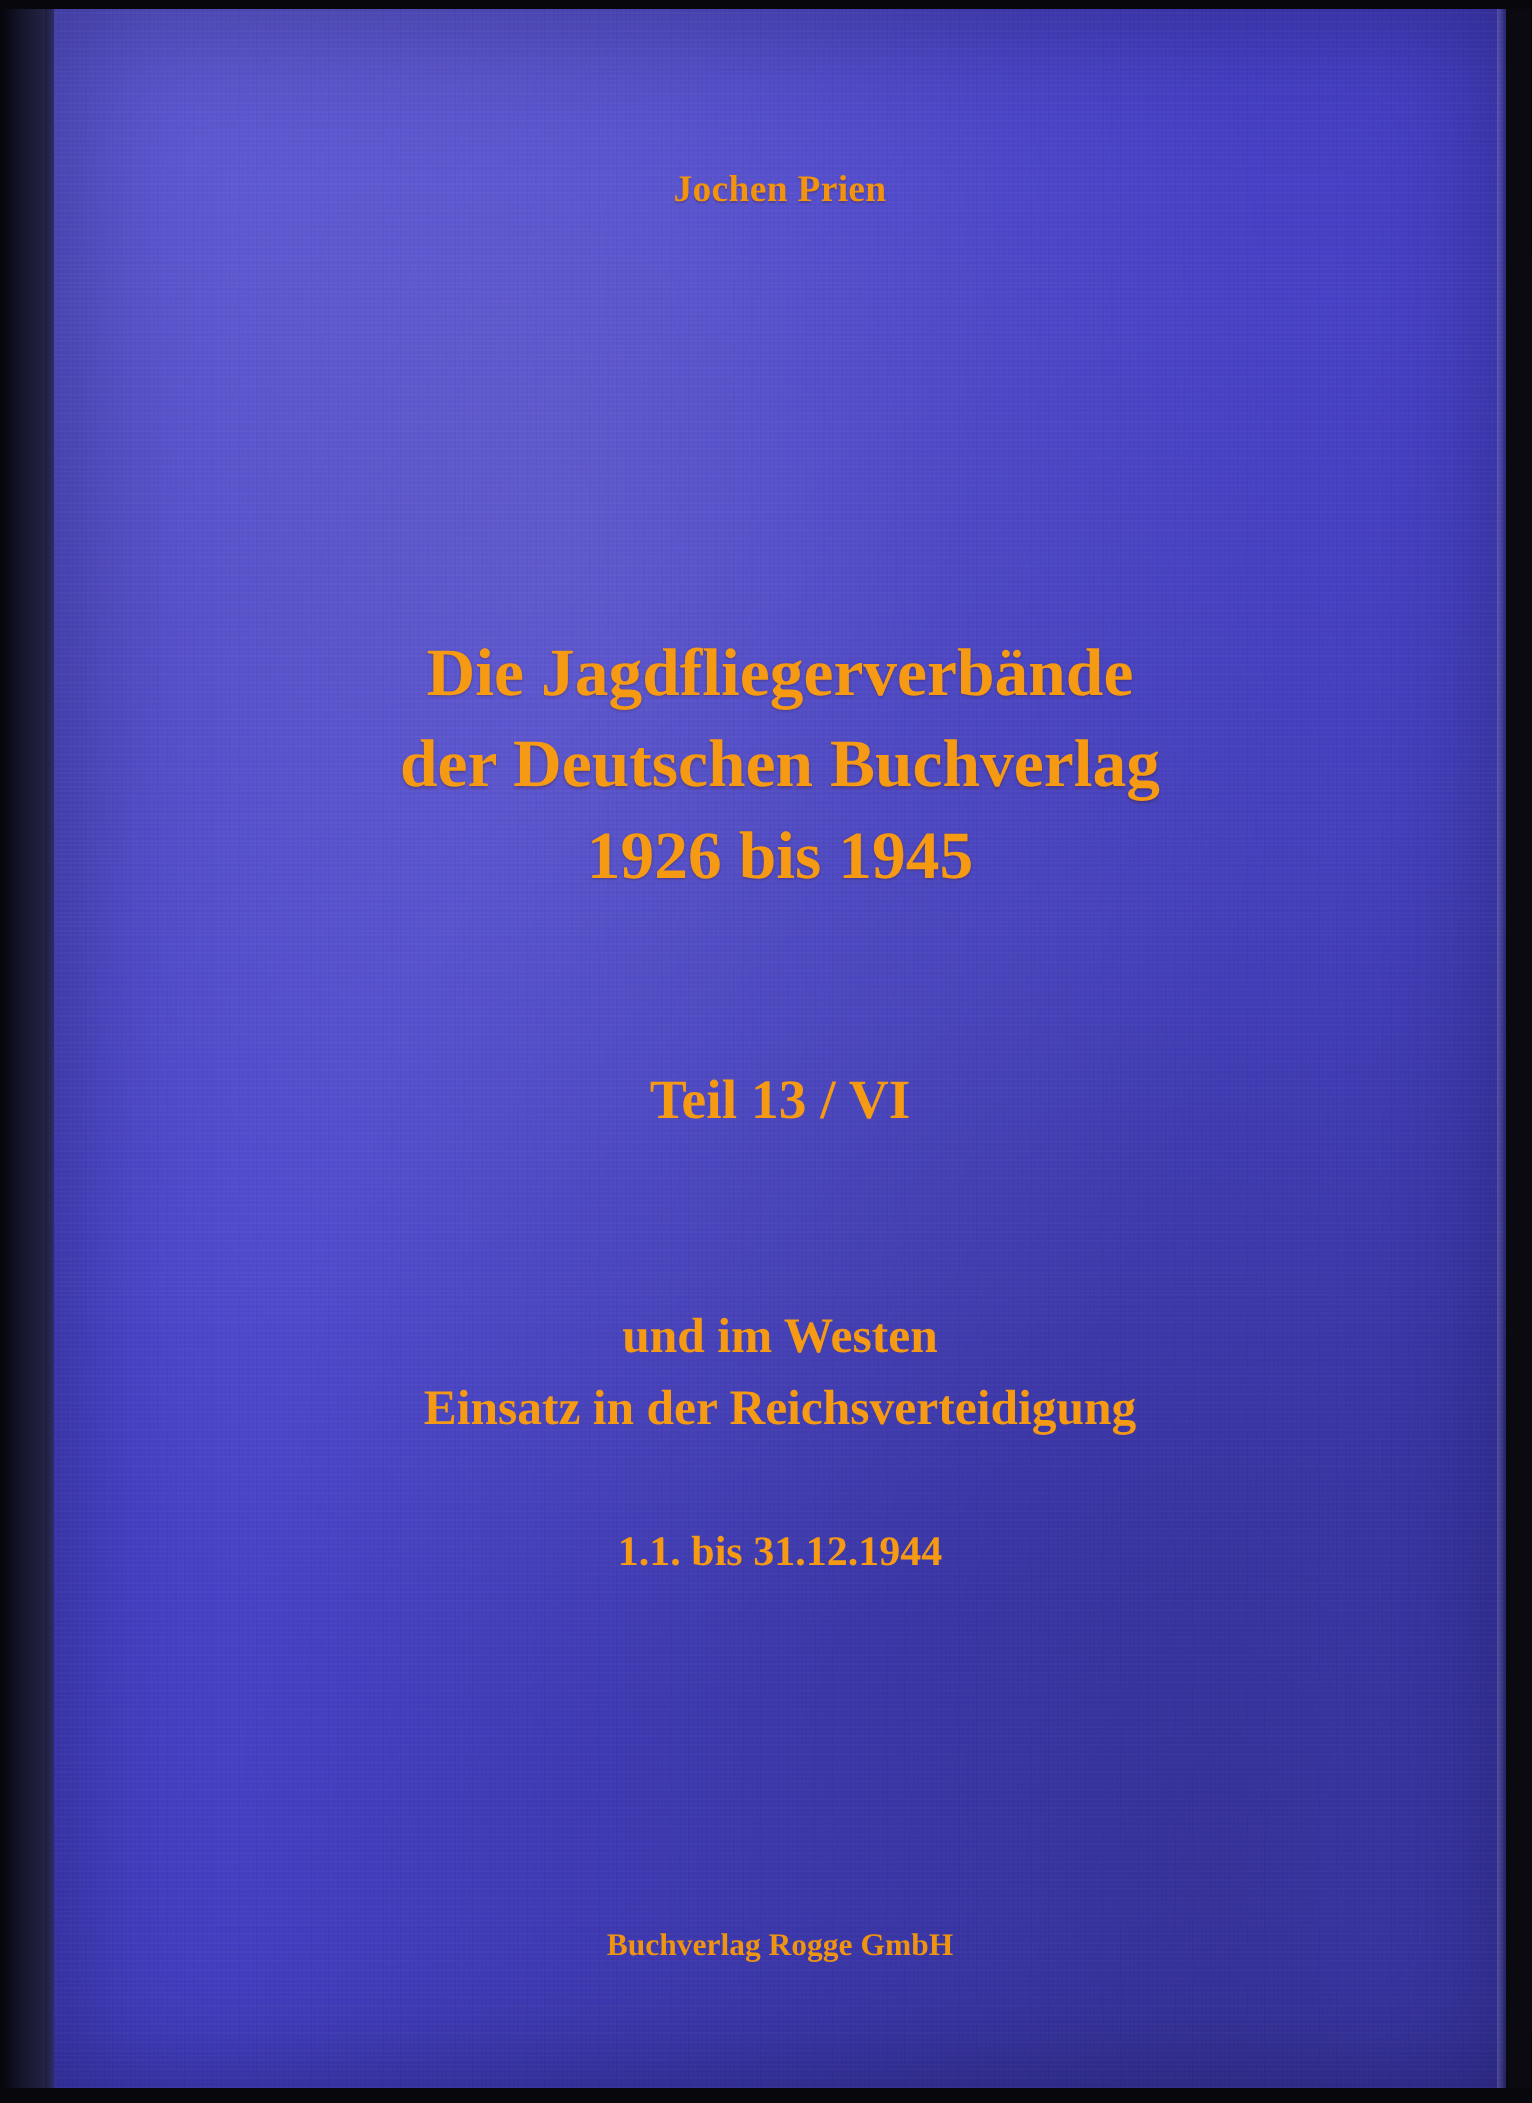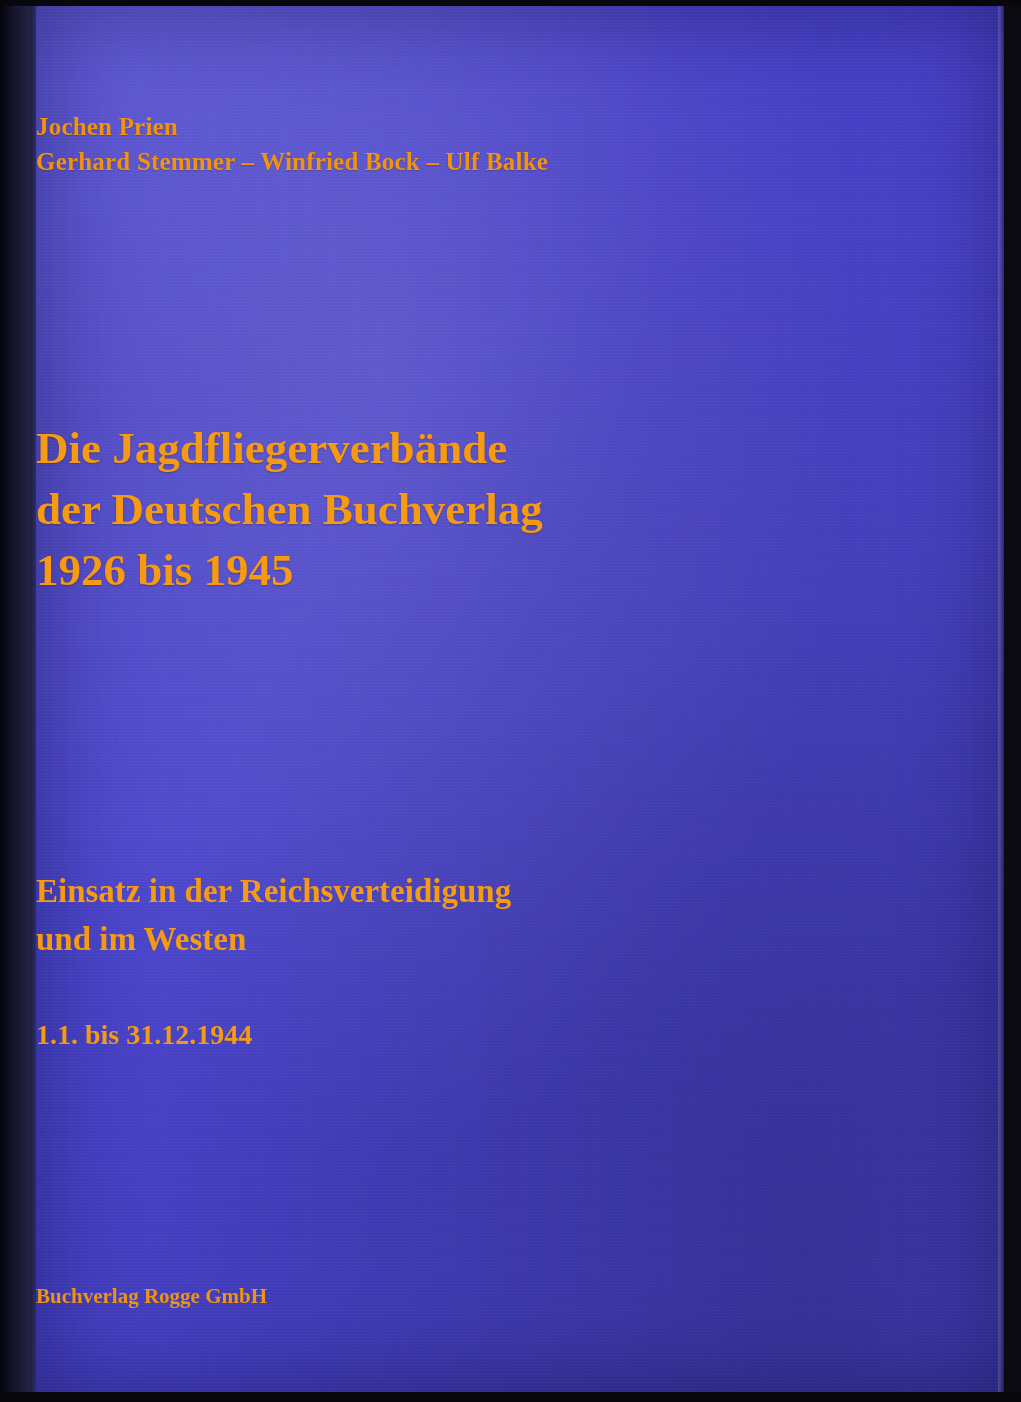--- a/index.html
+++ b/index.html
@@ -78,20 +78,21 @@
     height: 1386px;
     background: linear-gradient(to right, rgba(255,255,255,0.16), rgba(0,0,0,0.25));
   }
   .content {
     position: absolute;
     left: 36px;
     top: 6px;
     width: 968px;
     height: 1386px;
     color: #f59a12;
+    text-align: center;
     z-index: 5;
   }
   .authors {
     position: absolute;
     top: 103px;
     left: 0;
     width: 100%;
     font-weight: bold;
     font-size: 25px;
     line-height: 35px;
@@ -177,33 +178,33 @@
   <div class="bg-dark"></div>
   <div class="spine"></div>
   <div class="spine-edge"></div>
   <div class="cover"></div>
   <div class="right-edge"></div>
 
   <div class="content">
 
     <div class="authors">
       <span>Jochen Prien</span>
-      <span class="line2">Gerhard Stemmer – Winfried Bock – Ulf Balke</span>
     </div>
 
     <div class="maintitle">
       <div>Die Jagdfliegerverbände</div>
       <div>der Deutschen Buchverlag</div>
       <div>1926 bis 1945</div>
     </div>
 
+    <div class="part">Teil 13 / VI</div>
 
     <div class="subtitle">
+      <div>und im Westen</div>
       <div>Einsatz in der Reichsverteidigung</div>
-      <div>und im Westen</div>
     </div>
 
     <div class="daterange">1.1. bis 31.12.1944</div>
 
     <div class="publisher">Buchverlag Rogge GmbH</div>
 
   </div>
 
   <div class="top-band"></div>
   <div class="bottom-band"></div>

